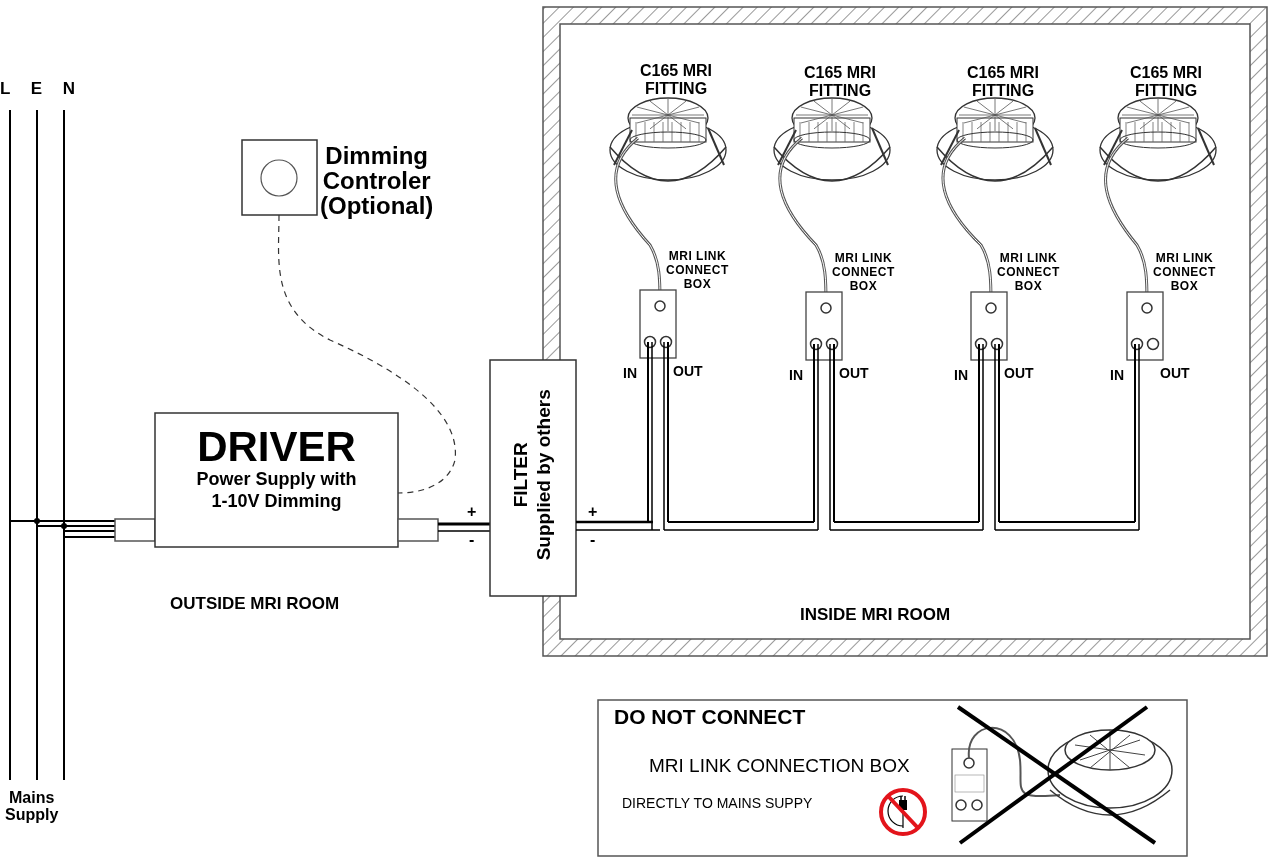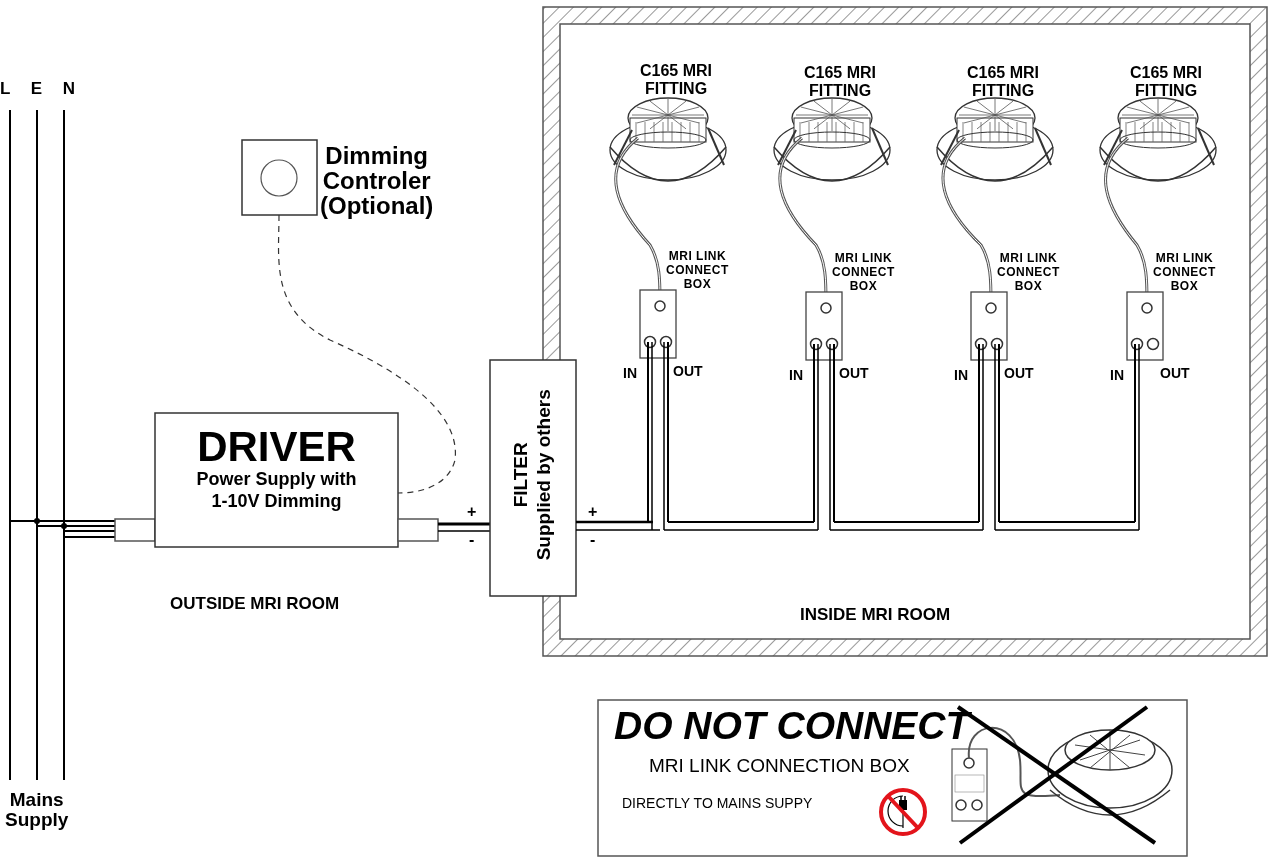--- a/index.html
+++ b/index.html
@@ -1,31 +1,31 @@
 <!DOCTYPE html>
 <html><head>
 <meta charset="utf-8">
 <style>
   html, body { margin: 0; padding: 0; background: #ffffff; }
   body { width: 1274px; height: 863px; position: relative; overflow: hidden;
          font-family: "Liberation Sans", sans-serif; color: #000; }
   svg { position: absolute; left: 0; top: 0; }
   .lbl { position: absolute; font-weight: bold; text-align: center; line-height: 1.05; white-space: nowrap; }
   .lne { font-size: 17px; letter-spacing: 8px; }
-  .mains { font-size: 19px; }
+  .mains { font-size: 16px; }
   .dim-ctrl { font-size: 24px; }
   .driver-title { font-size: 42px; }
   .driver-sub { font-size: 18px; line-height: 1.2; }
   .room-lbl { font-size: 17px; }
   .fit-lbl { font-size: 16px; line-height: 1.15; }
   .box-lbl { font-size: 12px; line-height: 1.15; letter-spacing: 0.5px; }
   .io { font-size: 14px; }
   .pm { font-size: 16px; }
   .filter-lbl { font-size: 19px; transform: rotate(-90deg); transform-origin: center center; line-height: 1.2; }
-  .warn-title { font-size: 39px; text-align: left; font-style: italic; }
+  .warn-title { font-size: 21px; text-align: left; }
   .warn-line1 { font-size: 19px; font-weight: normal; text-align: left; }
   .warn-line2 { font-size: 14px; font-weight: normal; text-align: left; }
 </style>
 </head>
 <body>
 
 <svg width="1274" height="863" viewBox="0 0 1274 863">
   <defs>
     <pattern id="hatch" width="10" height="10" patternUnits="userSpaceOnUse" patternTransform="rotate(45)">
       <line x1="0" y1="0" x2="0" y2="10" stroke="#333" stroke-width="1"></line>

